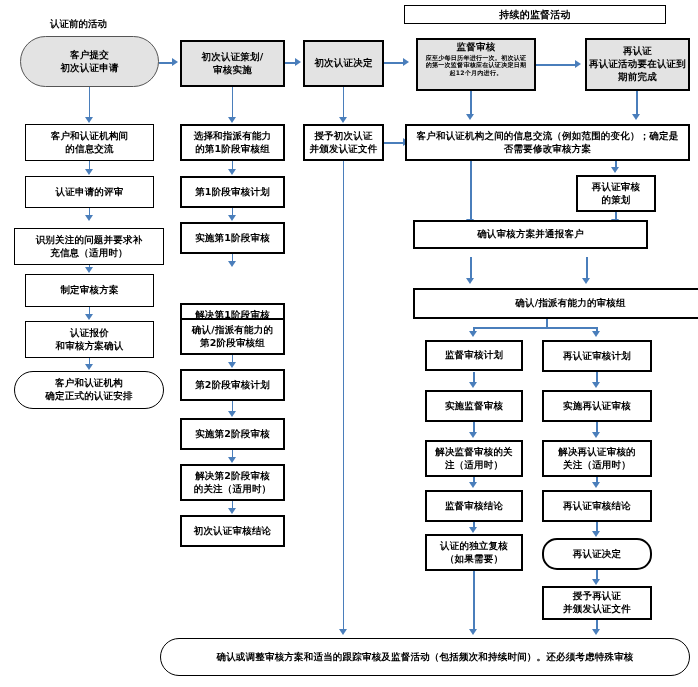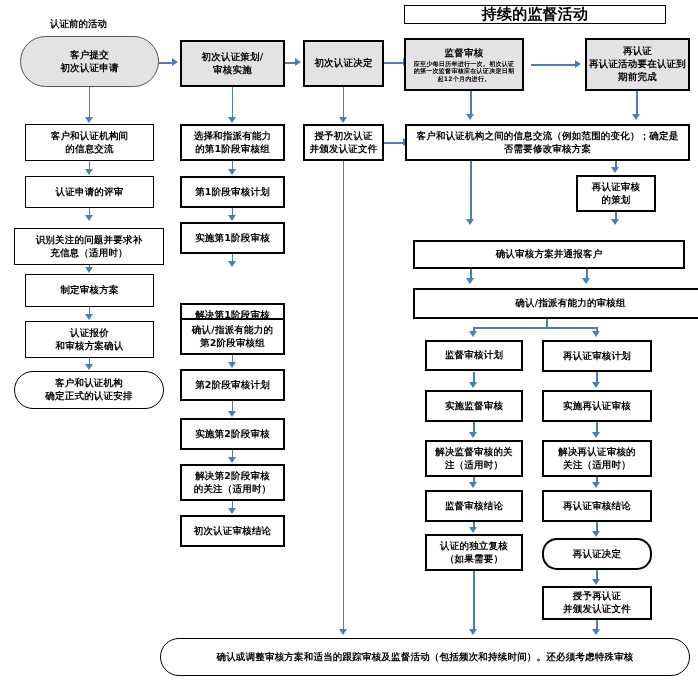--- a/index.html
+++ b/index.html
@@ -44,21 +44,21 @@
     border: 1.6px solid #555555;
   }
   .node.stadium-plain {
     border-radius: 40px;
     background: #ffffff;
     border: 1.6px solid #000000;
   }
   .node.header-bar {
     border: 1.6px solid #000000;
     background: #ffffff;
-    font-size: 15px;
+    font-size: 10px;
   }
   .node.tiny {
     font-size: 6.1px;
     font-weight: 700;
     line-height: 1.25;
   }
   .node .ttl {
     display: block;
     font-size: 9.5px;
     font-weight: 700;
@@ -185,40 +185,40 @@
 
   <div class="node shaded" style="left:303px; top:40px; width:81px; height:47px;">
     <span style="white-space:pre-line">初次认证决定</span>
   </div>
 
   <div class="node thick" style="left:303px; top:124px; width:81px; height:37px;">
     <span style="white-space:pre-line">授予初次认证
 并颁发认证文件</span>
   </div>
 
-  <div class="node shaded tiny" style="left:404px; top:38px; width:120px; height:53px; flex-direction:column; justify-content:center;">
+  <div class="node shaded tiny" style="left:416px; top:38px; width:120px; height:53px; flex-direction:column; justify-content:flex-start;">
     <span class="ttl">监督审核</span>
     <span style="display:block;padding:0 3px;">应至少每日历年进行一次。初次认证的第一次监督审核应在认证决定日期起12个月内进行。</span>
   </div>
 
   <div class="node shaded" style="left:585px; top:38px; width:105px; height:53px;">
     <span style="white-space:pre-line">再认证
 再认证活动要在认证到期前完成</span>
   </div>
 
   <div class="node thick" style="left:405px; top:124px; width:285px; height:37px;">
     <span style="padding:0 6px;">客户和认证机构之间的信息交流（例如范围的变化）；确定是否需要修改审核方案</span>
   </div>
 
   <div class="node thick" style="left:576px; top:175px; width:80px; height:37px;">
     <span style="white-space:pre-line">再认证审核
 的策划</span>
   </div>
 
-  <div class="node thick" style="left:413px; top:240px; width:272px; height:29px;justify-content:center;">
+  <div class="node thick" style="left:413px; top:220px; width:235px; height:29px;justify-content:center;">
     <span>确认审核方案并通报客户</span>
   </div>
 
   <div class="node thick" style="left:413px; top:288px; width:315px; height:31px;">
     <span>确认/指派有能力的审核组</span>
   </div>
 
   <div class="node thick" style="left:425px; top:340px; width:98px; height:31px;">
     <span style="white-space:pre-line">监督审核计划</span>
   </div>

